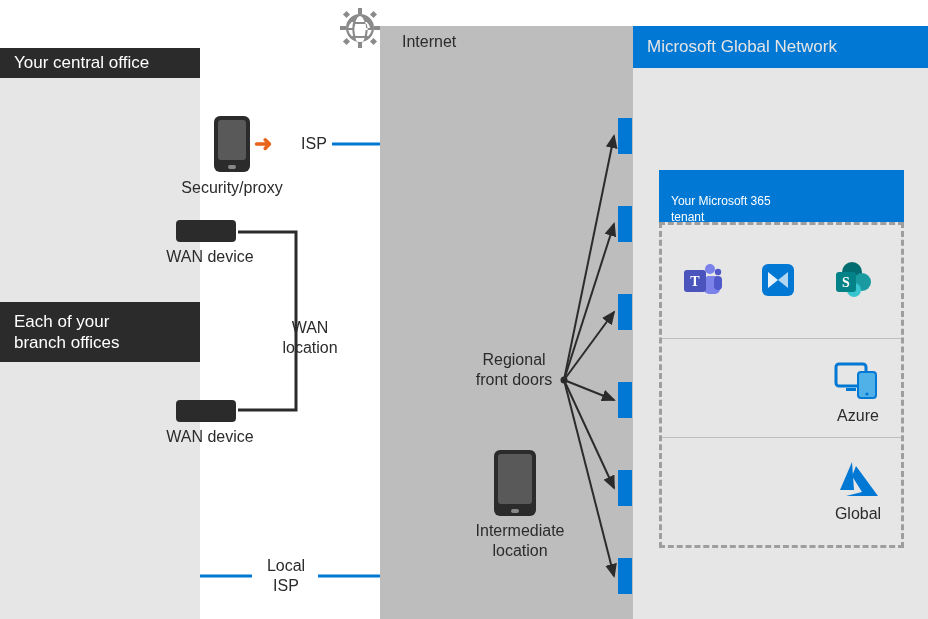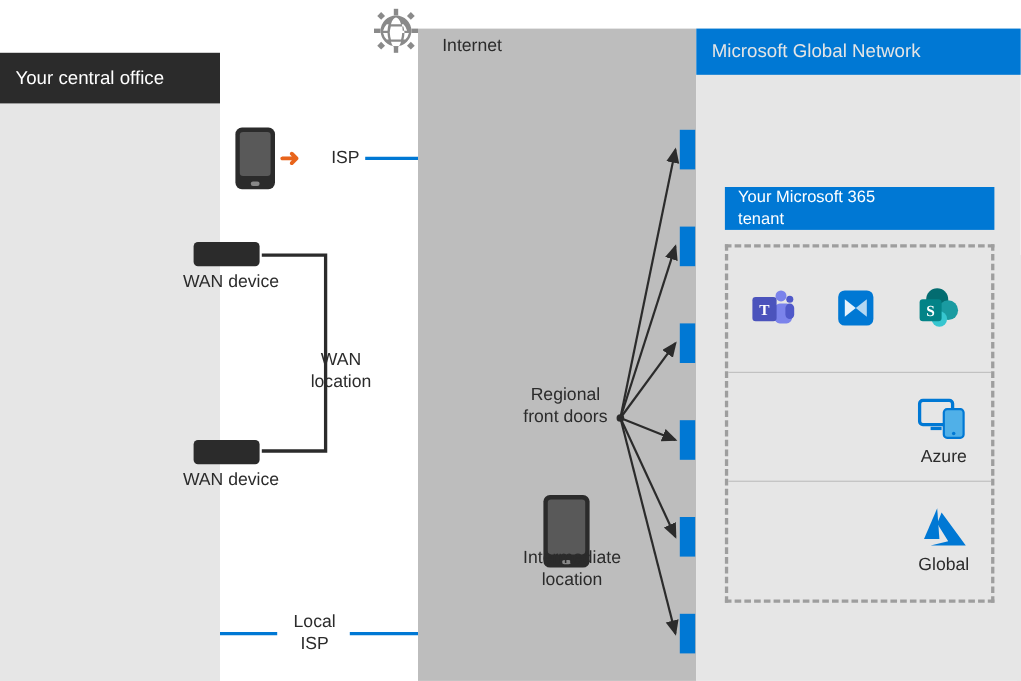--- a/index.html
+++ b/index.html
@@ -2,21 +2,21 @@
 <html><head>
 <meta charset="utf-8">
 <style>
 html,body{margin:0;padding:0;font-family:"Segoe UI",Arial,sans-serif;color:#2b2b2b}
 #stage{position:relative;width:928px;height:619px;background:#fff;overflow:hidden}
 .col-left{position:absolute;left:0;top:48px;width:200px;height:100%;background:#e6e6e6}
 .col-mid{position:absolute;left:380px;top:26px;width:253px;height:593px;background:#bdbdbd}
 .col-right{position:absolute;left:633px;top:26px;width:295px;height:593px;background:#e6e6e6}
 .hdr-dark{position:absolute;background:#2b2b2b;color:#fff;display:flex;align-items:center;padding:0 14px;font-size:17px;line-height:1.25}
 .hdr-blue{position:absolute;background:#0078d4;color:#e5e5e5;display:flex;align-items:center;padding:0 14px;font-size:17px}
-.tenant-hdr{position:absolute;background:#0078d4;color:#fff;font-size:15px;padding:0 12px;line-height:1.3}
+.tenant-hdr{position:absolute;background:#0078d4;color:#fff;font-size:12px;padding:24px 12px;line-height:1.3}
 .plain{position:absolute;font-size:16px;color:#2b2b2b;line-height:1.25;text-align:center}
 .wan-device{position:absolute;width:60px;height:22px;background:#2b2b2b;border-radius:4px}
 .proxy-device{position:absolute;width:36px;height:56px;background:#2b2b2b;border-radius:6px}
 .proxy-screen{position:absolute;left:4px;top:4px;right:4px;bottom:12px;background:#595959;border-radius:3px}
 .proxy-btn{position:absolute;left:50%;bottom:3px;width:8px;height:4px;margin-left:-4px;background:#888;border-radius:2px}
 .front-door{position:absolute;width:14px;height:36px;background:#0078d4}
 .tenant-box{position:absolute;border:3px dashed #9e9e9e;background:#e6e6e6}
 .tenant-inner-line{position:absolute;left:0;right:0;height:0;border-top:1px solid #bdbdbd}
 .arrow-orange{color:#e8641b;font-size:22px;font-weight:bold}
 svg.lines{position:absolute;left:0;top:0;width:928px;height:619px;pointer-events:none}
@@ -45,49 +45,54 @@
         <rect x="33" y="33" width="5" height="5" transform="rotate(45 35.5 35.5)"></rect>
       </g>
     </svg>
   </div>
   <div class="plain" style="left:402px;top:32px;text-align:center">Internet</div>
 
   <div class="hdr-blue" style="left:633px;top:26px;width:267px;height:42px">
     <span>Microsoft Global Network</span>
   </div>
 
-  <div class="hdr-dark" style="left:0;top:48px;width:172px;height:46px">
+  <div class="hdr-dark" style="left:0;top:48px;width:172px;height:30px">
     <span>Your central office</span>
+  </div>
+  <div class="hdr-dark" style="left:0;top:302px;width:172px;height:60px;white-space:pre-line">
+    <span>Each of your
+branch offices</span>
   </div>
 
   <div class="proxy-device" style="left:214px;top:116px">
     <div class="proxy-screen"></div>
       <div class="proxy-btn"></div>
   </div>
   <span class="arrow-orange" style="position:absolute;left:254px;top:131px">➜</span>
+  <div class="plain" style="left:162px;top:178px;width:140px">Security/proxy</div>
 
   <div class="wan-device" style="left:176px;top:220px"></div>
   <div class="plain" style="left:160px;top:247px;width:100px">WAN device</div>
 
   <div class="wan-device" style="left:176px;top:400px"></div>
   <div class="plain" style="left:160px;top:427px;width:100px">WAN device</div>
 
   <div class="plain" style="left:270px;top:318px;width:80px;white-space:pre-line">WAN
 location</div>
 
   <div class="plain" style="left:294px;top:134px;width:40px">ISP</div>
 
   <div class="plain" style="left:256px;top:556px;width:60px;white-space:pre-line">Local
 ISP</div>
 
   <div class="proxy-device" style="left:494px;top:450px;width:42px;height:66px">
     <div class="proxy-screen"></div>
       <div class="proxy-btn"></div>
   </div>
-  <div class="plain" style="left:465px;top:498px;width:110px;white-space:pre-line">Intermediate
+  <div class="plain" style="left:465px;top:521px;width:110px;white-space:pre-line">Intermediate
 location</div>
 
   <div class="plain" style="left:464px;top:350px;width:100px;white-space:pre-line">Regional
 front doors</div>
 
   <div class="front-door" style="left:618px;top:118px"></div>
   <div class="front-door" style="left:618px;top:206px"></div>
   <div class="front-door" style="left:618px;top:294px"></div>
   <div class="front-door" style="left:618px;top:382px"></div>
   <div class="front-door" style="left:618px;top:470px"></div>

